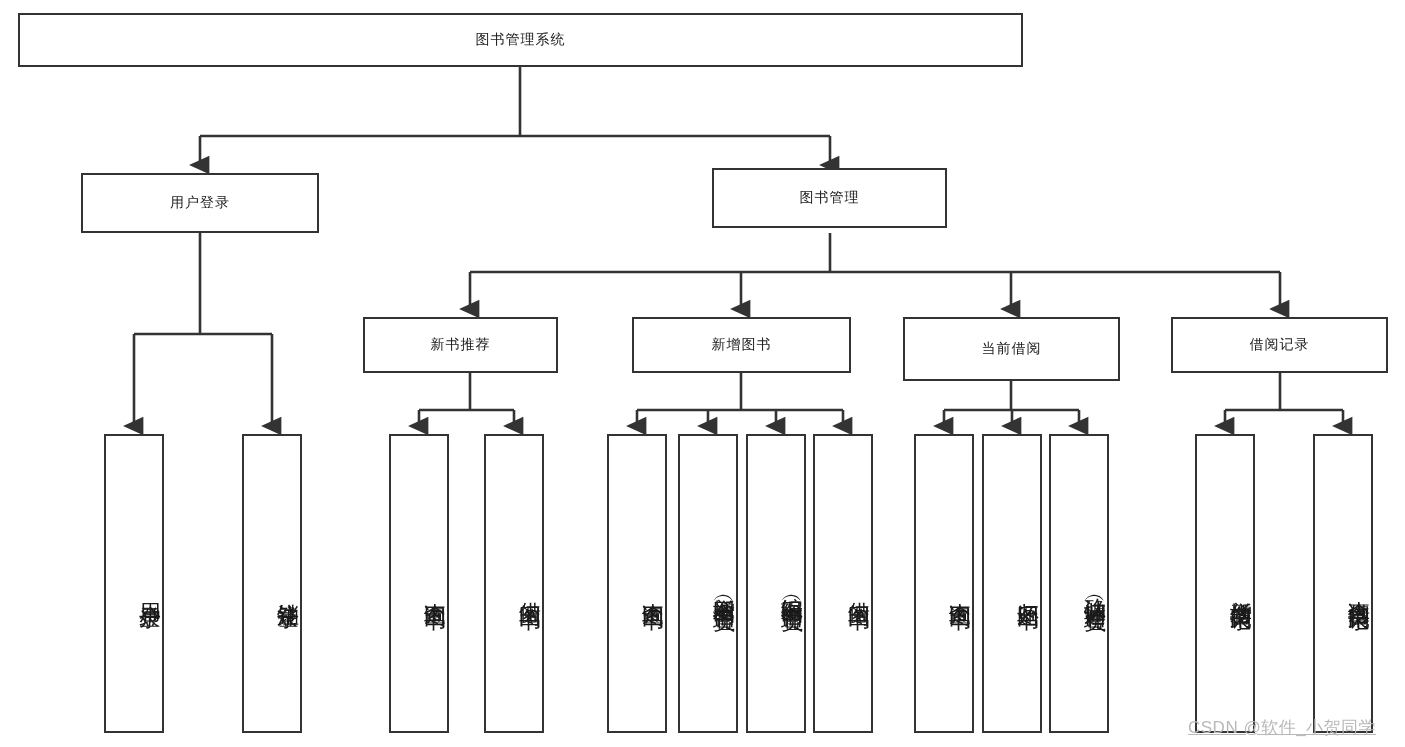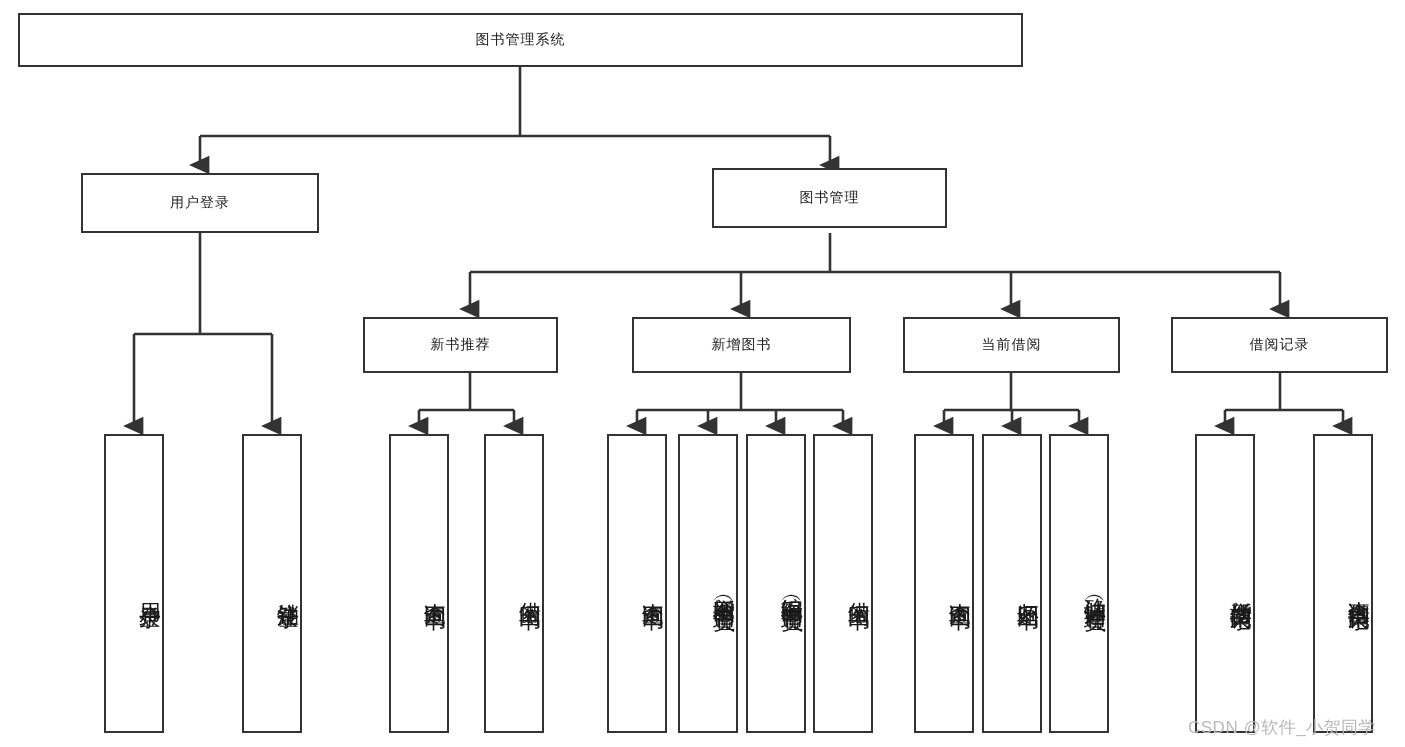--- a/index.html
+++ b/index.html
@@ -123,21 +123,21 @@
   <div class="node node-h" style="left: 712px; top: 168px; width: 235px; height: 60px;">
     <span>图书管理</span>
   </div>
 
   <div class="node node-h" style="left: 363px; top: 317px; width: 195px; height: 56px;">
     <span>新书推荐</span>
   </div>
   <div class="node node-h" style="left: 632px; top: 317px; width: 219px; height: 56px;">
     <span>新增图书</span>
   </div>
-  <div class="node node-h" style="left: 903px; top: 317px; width: 217px; height: 56px;">
+  <div class="node node-h" style="left: 903px; top: 317px; width: 217px; height: 64px;">
     <span>当前借阅</span>
   </div>
   <div class="node node-h" style="left: 1171px; top: 317px; width: 217px; height: 56px;">
     <span>借阅记录</span>
   </div>
 
   <div class="node node-v" style="left: 104px; top: 434px; width: 60px; height: 299px;">
     <span>用户登录</span>
   </div>
   <div class="node node-v" style="left: 242px; top: 434px; width: 60px; height: 299px;">
@@ -170,15 +170,15 @@
   <div class="node node-v" style="left: 1049px; top: 434px; width: 60px; height: 299px;">
     <span>确认归还（管理员）</span>
   </div>
   <div class="node node-v" style="left: 1195px; top: 434px; width: 60px; height: 299px;">
     <span>新增借阅记录</span>
   </div>
   <div class="node node-v" style="left: 1313px; top: 434px; width: 60px; height: 299px;">
     <span>查询借阅记录</span>
   </div>
 
-  <div class="watermark" style="left: 1188px; top: 716px;">CSDN @软件_小贺同学</div>
+  <div class="watermark" style="left: 1188px; top: 716px; text-decoration: underline;">CSDN @软件_小贺同学</div>
 
 </div>
 
 </body></html>

